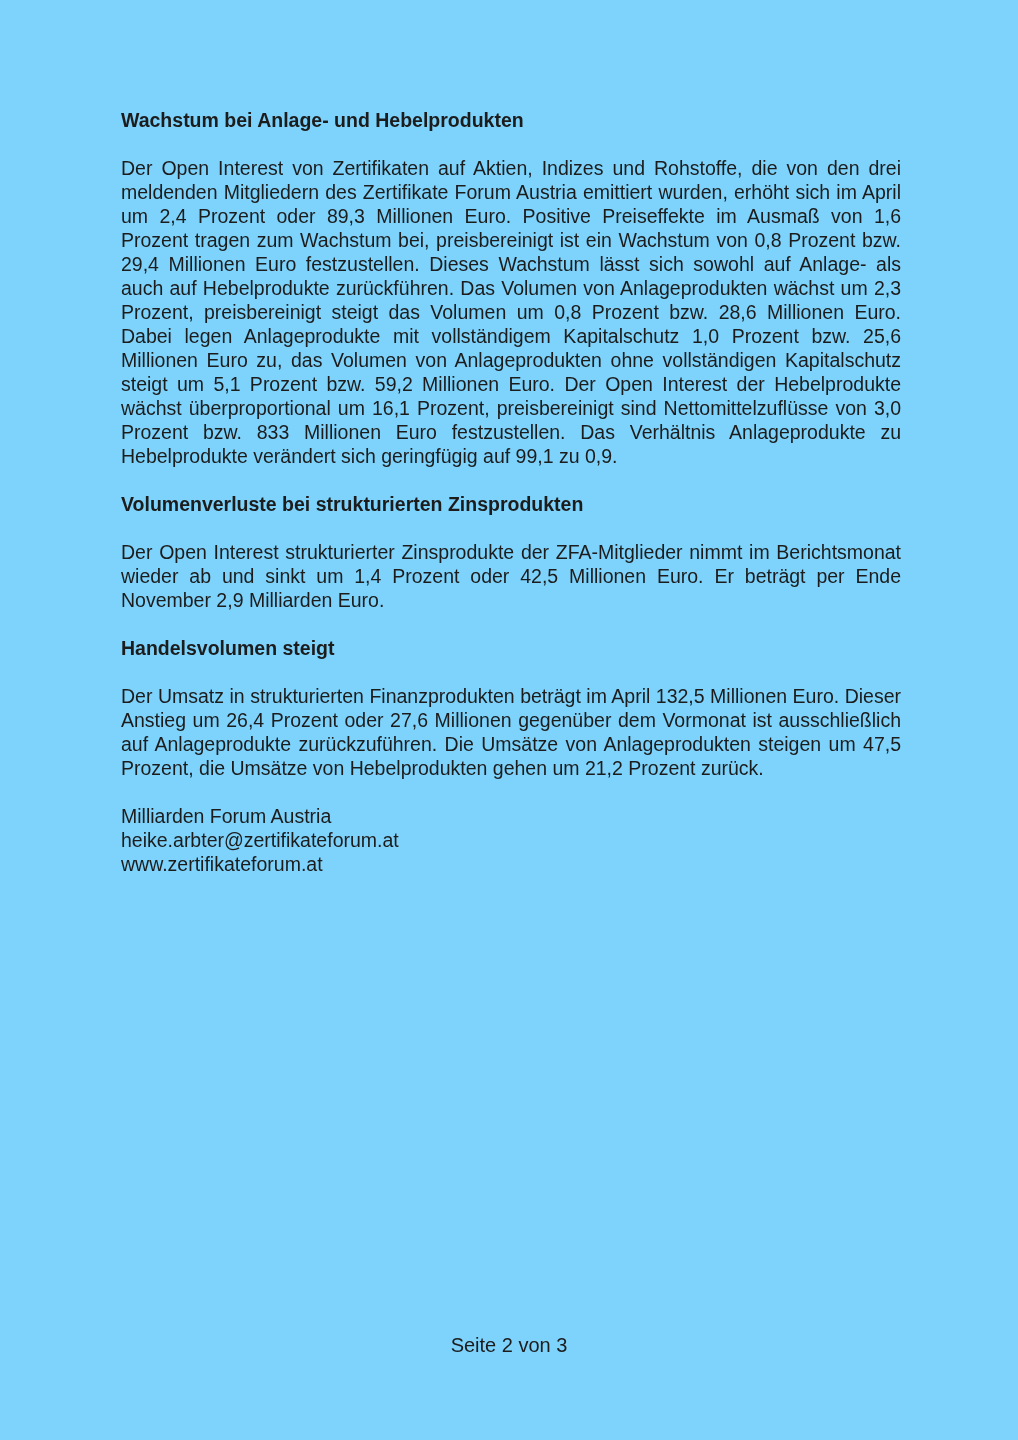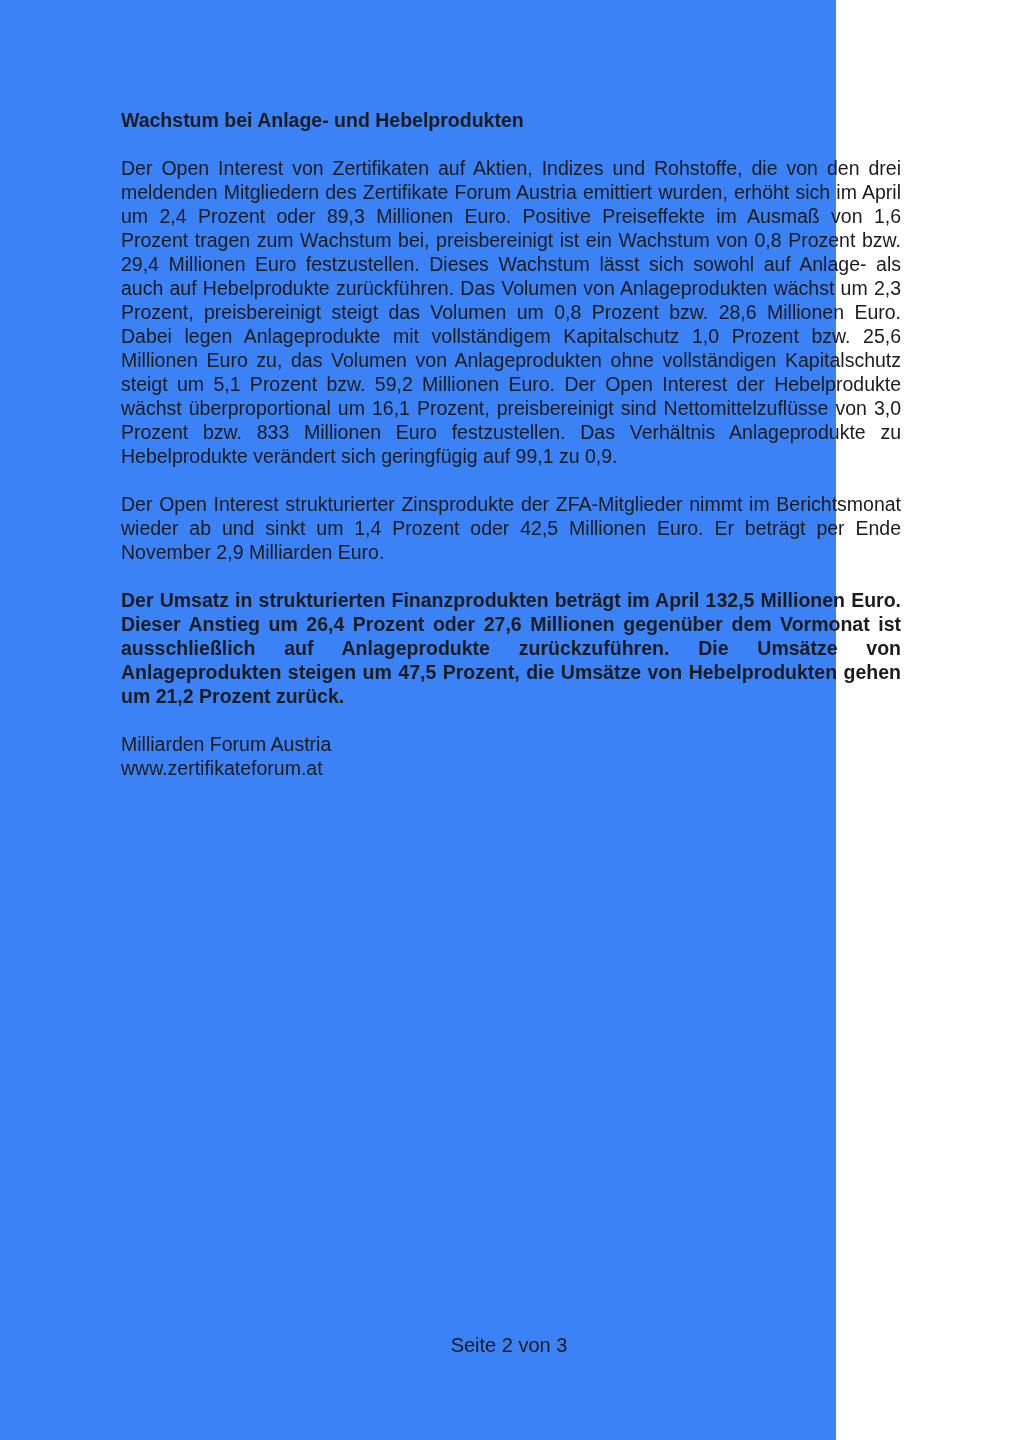--- a/index.html
+++ b/index.html
@@ -6,23 +6,23 @@
   html, body {
     width: 1018px;
     height: 1440px;
     background: #ffffff;
     font-family: "Liberation Sans", "DejaVu Sans", sans-serif;
     color: #1c1c1c;
     overflow: hidden;
   }
   .page {
     position: relative;
-    width: 836px;
+    width: 1018px;
     height: 1440px;
-    background: #3b82f6;
+    background: #7dd3fc;
     padding-left: 41px;
   }
   .content {
     position: absolute;
     left: 121px;
     top: 108px;
     width: 780px;
     font-size: 19.5px;
     line-height: 24px;
   }
@@ -31,21 +31,20 @@
     font-size: 19.5px;
     line-height: 24px;
     margin-bottom: 24px;
     text-align: left;
   }
   .para {
     text-align: justify;
     margin-bottom: 24px;
   }
   .para.last-body {
-    font-weight: bold;
   }
   .contact-heading {
     font-weight: bold;
     line-height: 24px;
   }
   .contact-line {
     line-height: 24px;
     text-align: left;
   }
   .footer {
@@ -61,28 +60,31 @@
 </head>
 <body>
 
 <div class="page">
   <div class="content">
 
     <div class="heading">Wachstum bei Anlage- und Hebelprodukten</div>
 
     <div class="para">Der Open Interest von Zertifikaten auf Aktien, Indizes und Rohstoffe, die von den drei meldenden Mitgliedern des Zertifikate Forum Austria emittiert wurden, erhöht sich im April um 2,4 Prozent oder 89,3 Millionen Euro. Positive Preiseffekte im Ausmaß von 1,6 Prozent tragen zum Wachstum bei, preisbereinigt ist ein Wachstum von 0,8 Prozent bzw. 29,4 Millionen Euro festzustellen. Dieses Wachstum lässt sich sowohl auf Anlage- als auch auf Hebelprodukte zurückführen. Das Volumen von Anlageprodukten wächst um 2,3 Prozent, preisbereinigt steigt das Volumen um 0,8 Prozent bzw. 28,6 Millionen Euro. Dabei legen Anlageprodukte mit vollständigem Kapitalschutz 1,0 Prozent bzw. 25,6 Millionen Euro zu, das Volumen von Anlageprodukten ohne vollständigen Kapitalschutz steigt um 5,1 Prozent bzw. 59,2 Millionen Euro. Der Open Interest der Hebelprodukte wächst überproportional um 16,1 Prozent, preisbereinigt sind Nettomittelzuflüsse von 3,0 Prozent bzw. 833 Millionen Euro festzustellen. Das Verhältnis Anlageprodukte zu Hebelprodukte verändert sich geringfügig auf 99,1 zu 0,9.</div>
 
+    <div class="heading">Volumenverluste bei strukturierten Zinsprodukten</div>
 
     <div class="para">Der Open Interest strukturierter Zinsprodukte der ZFA-Mitglieder nimmt im Berichtsmonat wieder ab und sinkt um 1,4 Prozent oder 42,5 Millionen Euro. Er beträgt per Ende November 2,9 Milliarden Euro.</div>
 
+    <div class="heading">Handelsvolumen steigt</div>
 
     <div class="para last-body">Der Umsatz in strukturierten Finanzprodukten beträgt im April 132,5 Millionen Euro. Dieser Anstieg um 26,4 Prozent oder 27,6 Millionen gegenüber dem Vormonat ist ausschließlich auf Anlageprodukte zurückzuführen. Die Umsätze von Anlageprodukten steigen um 47,5 Prozent, die Umsätze von Hebelprodukten gehen um 21,2 Prozent zurück.</div>
 
     <div class="contact">
       <div class="contact-line">Milliarden Forum Austria</div>
+      <div class="contact-line">heike.arbter@zertifikateforum.at</div>
       <div class="contact-line">www.zertifikateforum.at</div>
     </div>
 
   </div>
 
   <div class="footer">
     <span>Seite 2 von 3</span>
   </div>
 </div>
 

